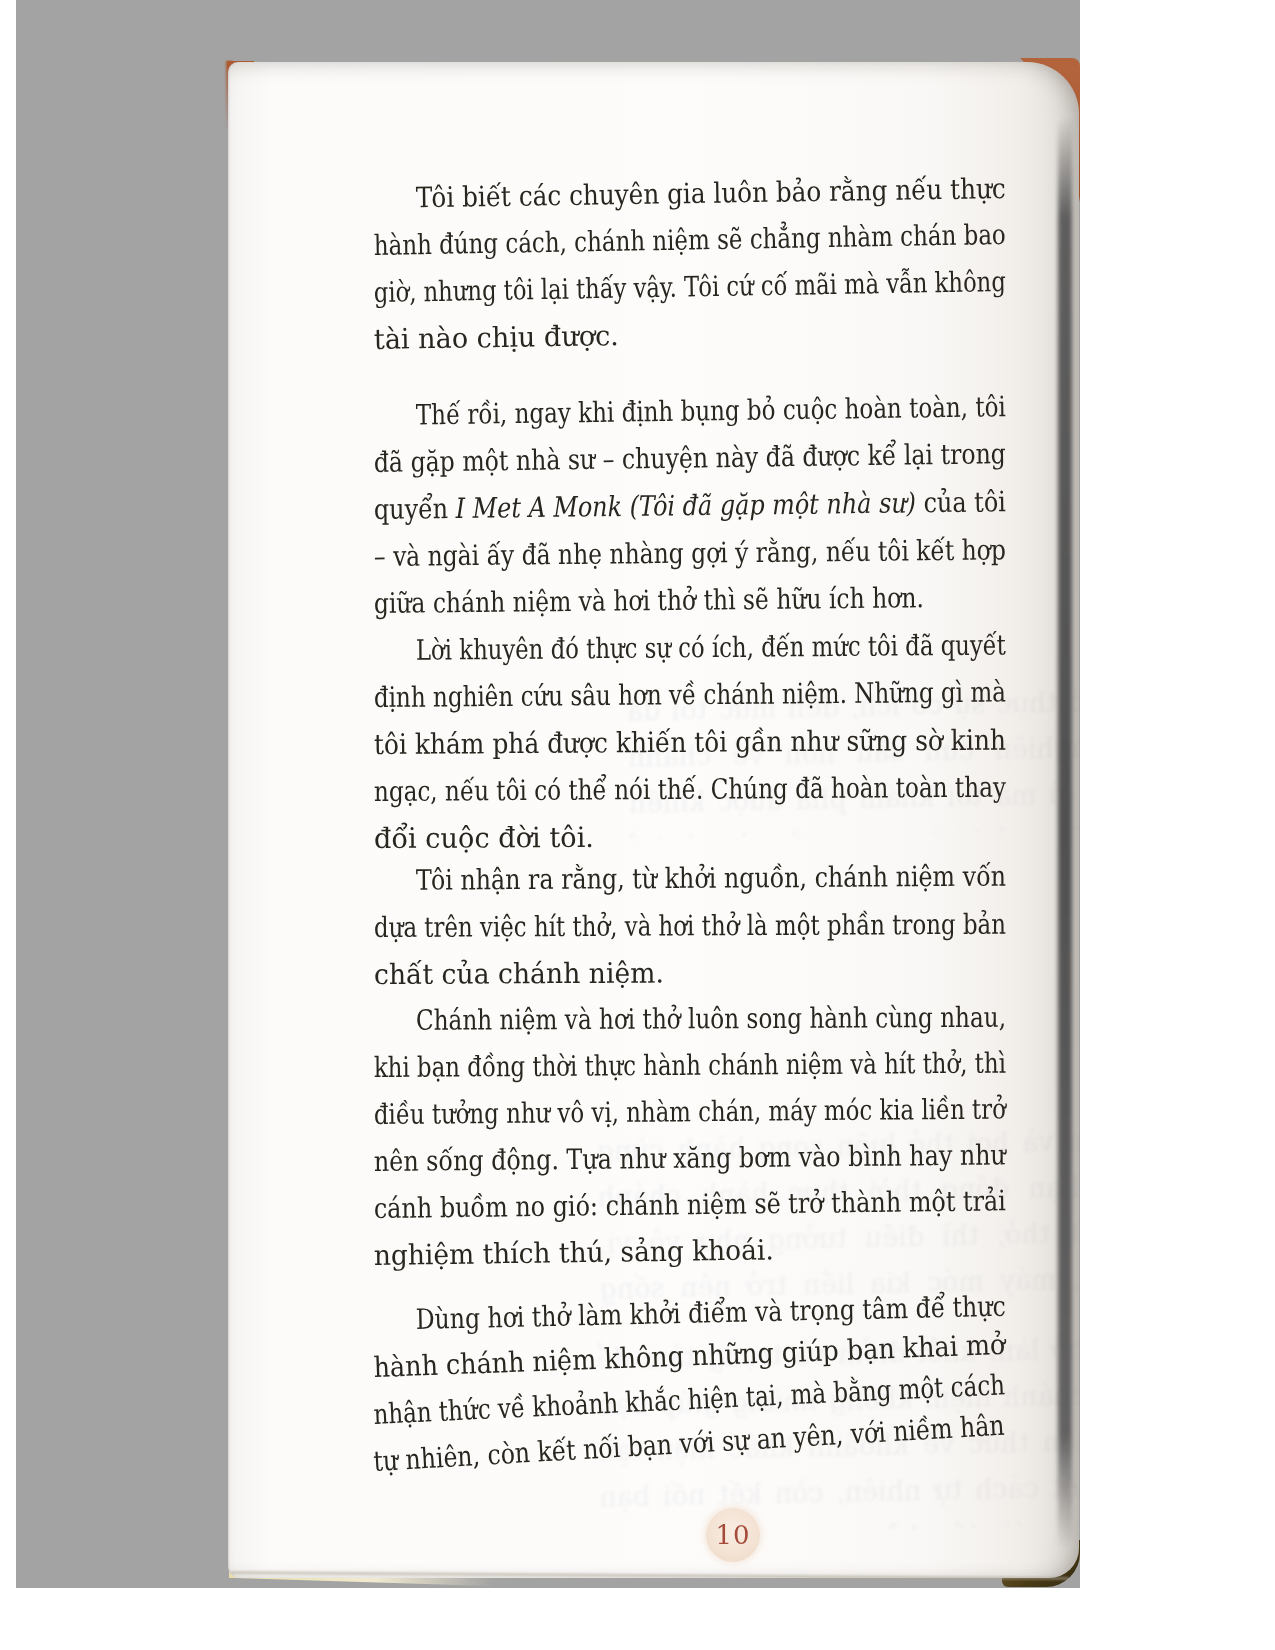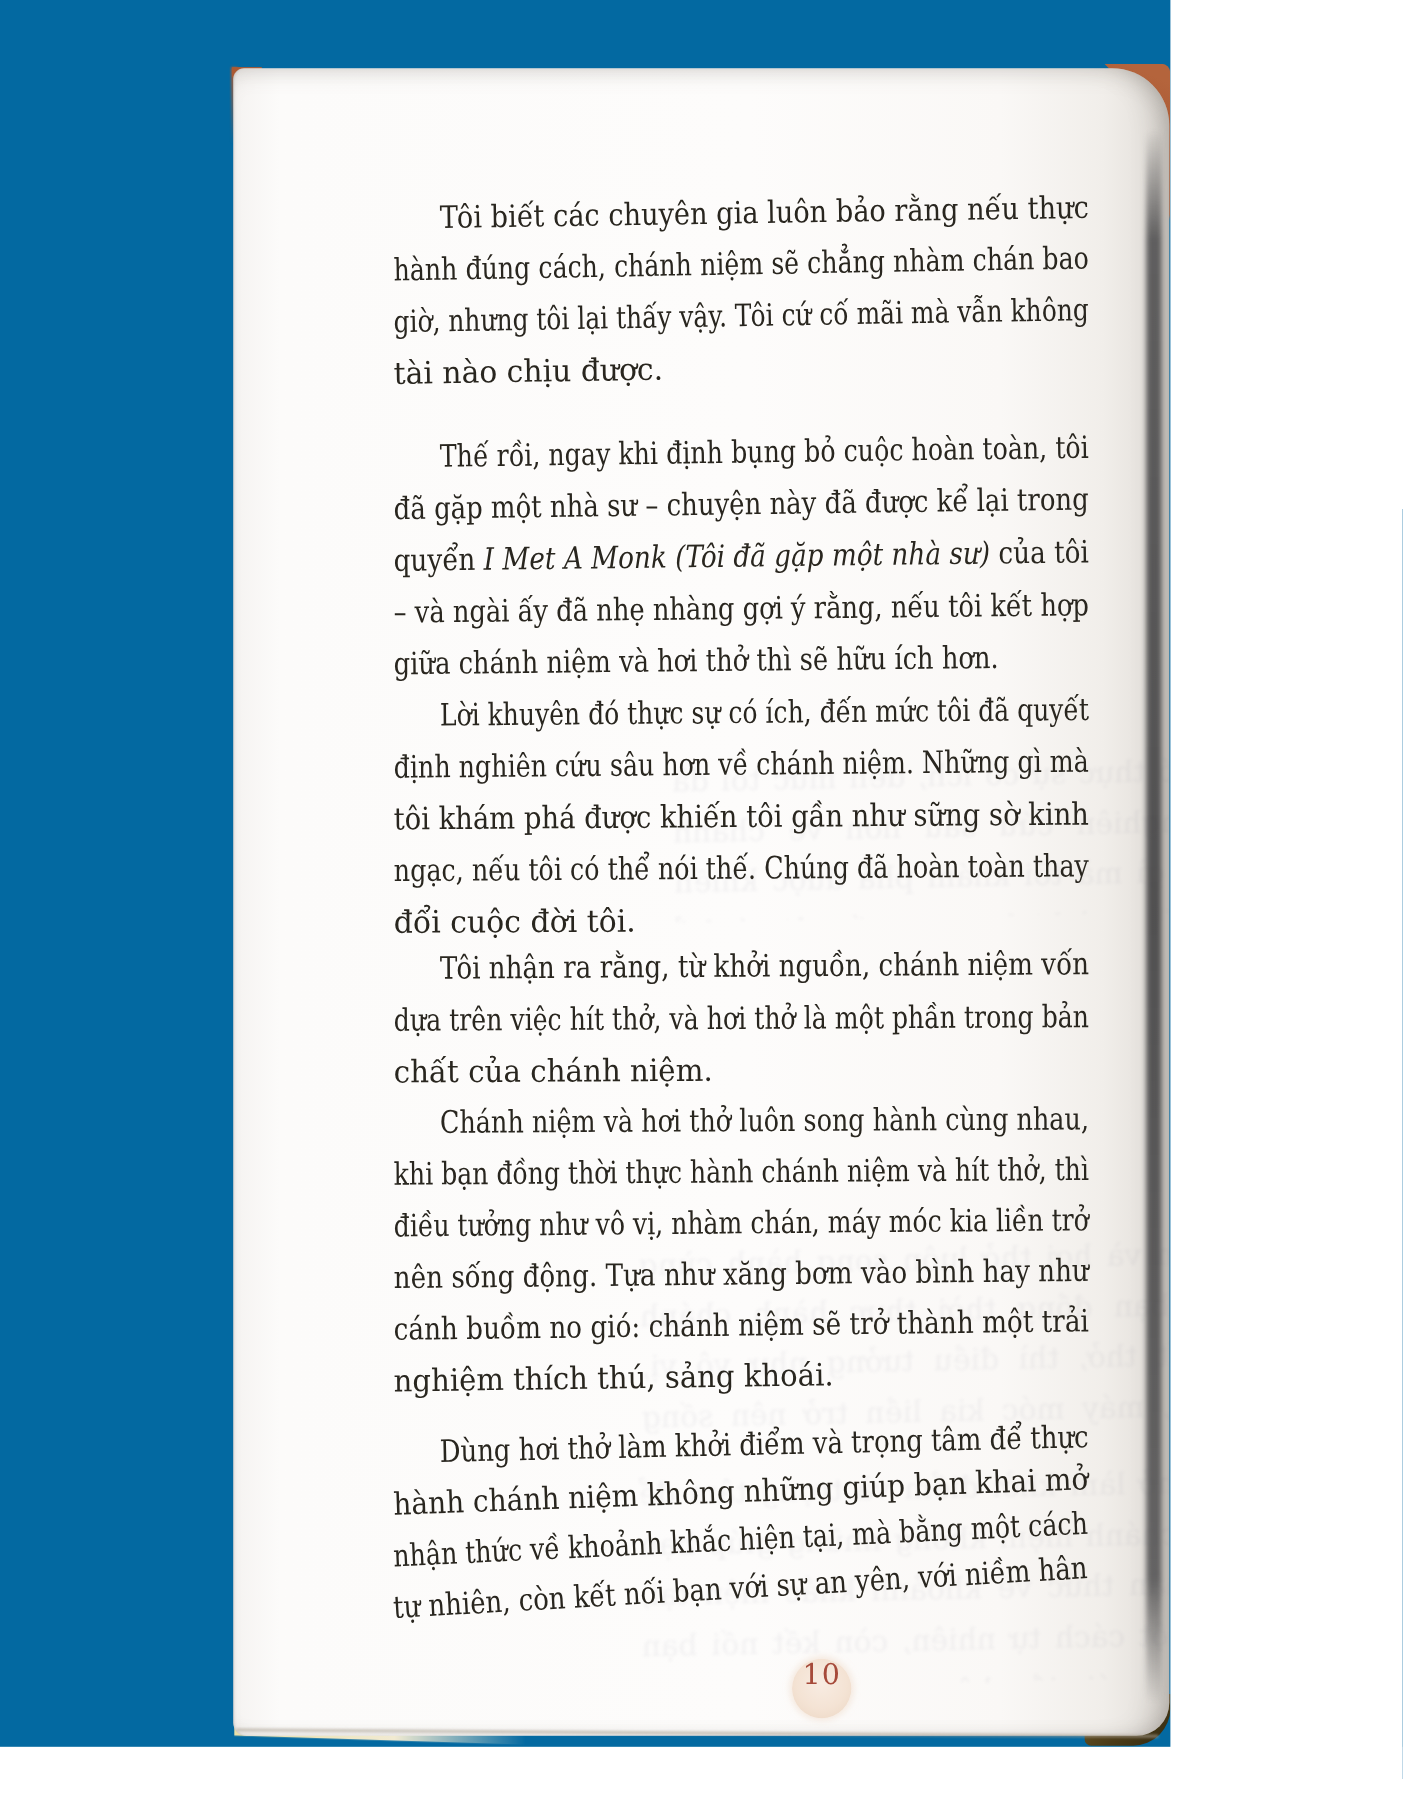--- a/index.html
+++ b/index.html
@@ -1,19 +1,19 @@
 <!DOCTYPE html>
 <html><head>
 <meta charset="utf-8">
 <style>
   html,body{margin:0;padding:0;background:#ffffff;}
   body{width:1275px;height:1650px;position:relative;overflow:hidden;
        font-family:"DejaVu Serif","Liberation Serif",serif;}
 
-  .photo{position:absolute;inset:0;background:#0369a1;}
+  .photo{position:absolute;inset:0;background:#a3a3a3;margin-left:16px;}
 
   
   .page{position:absolute;left:212px;top:62px;width:851px;height:1516px;
         background:linear-gradient(to right,#f5f3f1 0%,#fcfbfa 5%,#fdfcfb 55%,#faf8f6 82%,#f1eeea 93%,#e2ded9 99%);
         border-radius:10px 52px 30px 12px;
         box-shadow:inset -20px 0 26px -14px rgba(90,84,76,.38),
                    inset 0 16px 22px -16px rgba(130,120,110,.30),
                    inset 0 -10px 16px -12px rgba(130,120,110,.22),
                    inset 2px 0 2px -1px rgba(0,0,0,.12);
         z-index:2;}
@@ -57,24 +57,24 @@
   .bleed1{left:400px;top:620px;height:150px;overflow:hidden;}
   .bleed2{left:370px;top:1060px;height:190px;overflow:hidden;}
   .bleed3{left:370px;top:1268px;height:200px;overflow:hidden;}
 
   
   svg.textlayer{position:absolute;left:0;top:0;z-index:5;}
   svg.textlayer text{font-family:"DejaVu Serif","Liberation Serif",serif;
         font-size:28px;fill:#29261f;}
 
   
-  .badge{position:absolute;left:720px;top:1508px;width:54px;height:54px;
+  .badge{position:absolute;left:690px;top:1508px;width:54px;height:54px;
         border-radius:50%;z-index:6;
         background:radial-gradient(circle at 50% 42%,#f8ece2 0%,#f4e3d4 55%,#eedac8 85%,#ead2be 100%);
-        display:flex;justify-content:center;
+        display:flex;align-items:center;justify-content:center;
         box-shadow:0 0 6px 2px rgba(238,216,198,.55);}
   .badge span{font-size:26px;color:#a64a3a;letter-spacing:1px;}
 </style>
 </head>
 <body>
 
 <div class="photo">
 
   <div class="cover-tr"></div>
   <div class="cover-tl-h"></div>

